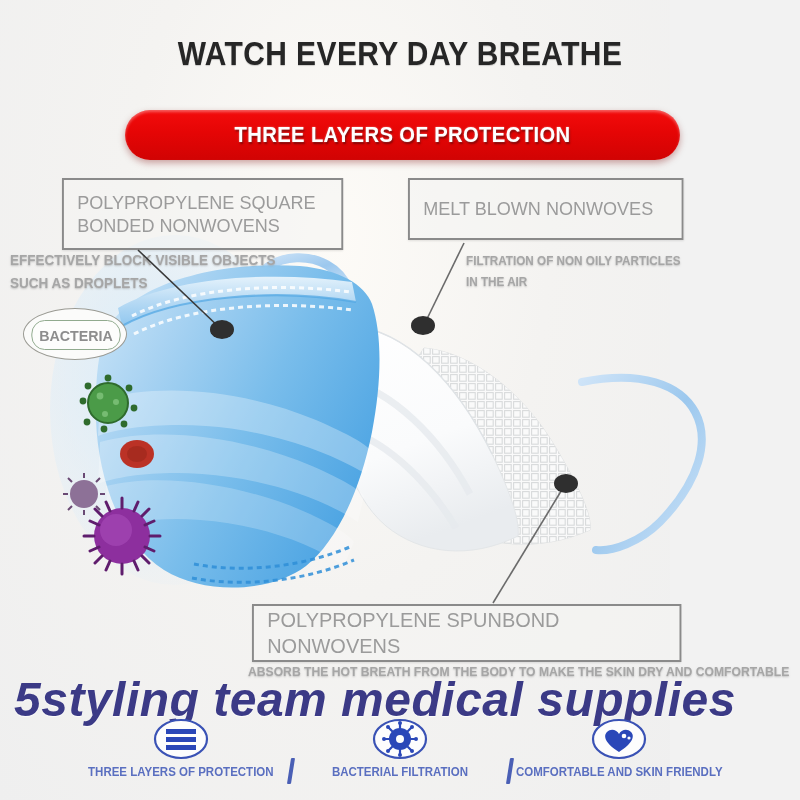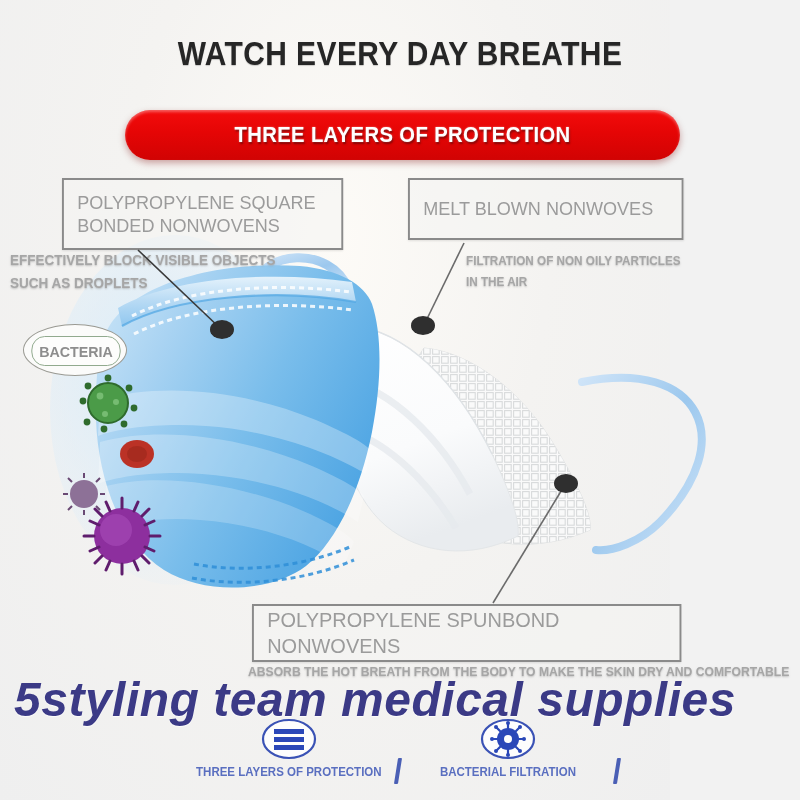--- a/index.html
+++ b/index.html
@@ -73,21 +73,21 @@
   .dot{
     position:absolute;border-radius:50%;
     background:#2f2f2f;
   }
   #dot1{left:210px;top:320px;width:24px;height:19px;}
   #dot2{left:411px;top:316px;width:24px;height:19px;}
   #dot3{left:554px;top:474px;width:24px;height:19px;}
 
   
   #bacteria-badge{
-    position:absolute;left:23px;top:324px;width:104px;height:52px;
+    position:absolute;left:23px;top:308px;width:104px;height:52px;
   }
   #bacteria-badge .outer{
     position:absolute;inset:0;border-radius:50%;
     background:#fbfbfa;border:1.5px solid #9a9a93;
   }
   #bacteria-badge .inner{
     position:absolute;left:6px;top:12px;width:92px;height:28px;
     border:1.5px solid #8fa98c;border-radius:14px;background:#fdfdfc;
     display:flex;align-items:center;justify-content:center;
     color:#8d8d8d;font-size:15px;font-weight:600;transform:scaleX(.95);
@@ -325,15 +325,27 @@
             <circle cx="16" cy="33" r="2"></circle>
               <circle cx="40" cy="33" r="2"></circle>
           </g>
         </svg>
       </div>
       <div class="f-label">BACTERIAL FILTRATION</div>
     </div>
 
     <div class="f-sep"></div>
 
+    <div class="feature">
+      <div class="f-icon">
+        <svg viewBox="0 0 56 42" width="56" height="42" xmlns="http://www.w3.org/2000/svg">
+          <ellipse cx="28" cy="21" rx="26" ry="19" fill="#fdfdfd" stroke="#3a52b5" stroke-width="2.2"></ellipse>
+          <path d="M28,34 C14,25 12,18 16,14 C20,10 26,12 28,16
+                   C30,12 36,10 40,14 C44,18 42,25 28,34 Z" fill="#2a47b8"></path>
+          <circle cx="33" cy="18" r="2.3" fill="#fdfdfd"></circle>
+          <circle cx="38" cy="20" r="1.6" fill="#fdfdfd"></circle>
+        </svg>
+      </div>
+      <div class="f-label">COMFORTABLE AND SKIN FRIENDLY</div>
+    </div>
 
   </div>
 </div>
 
 </body></html>

